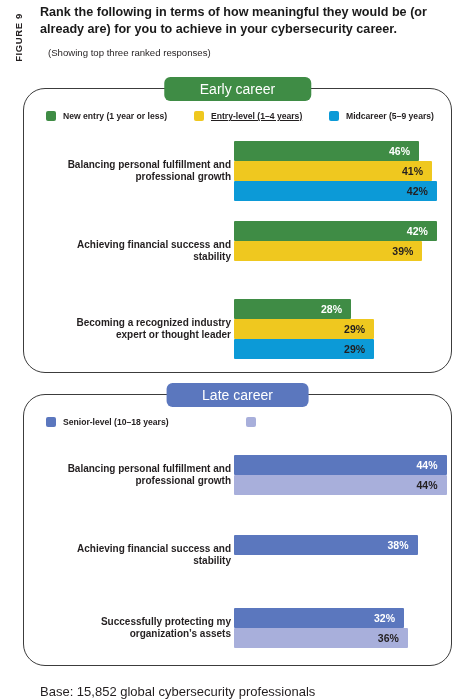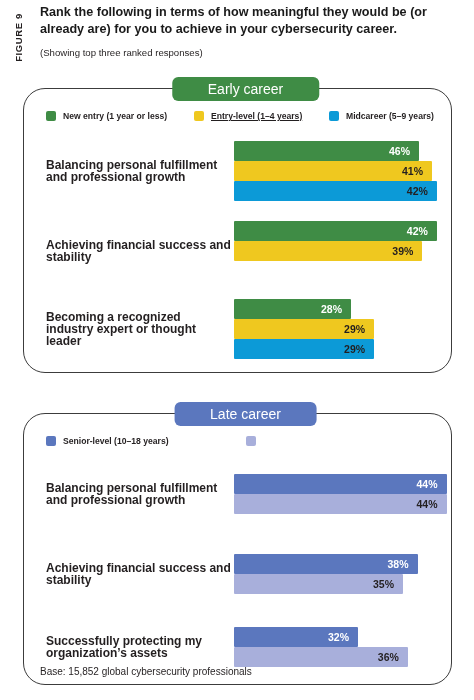--- a/index.html
+++ b/index.html
@@ -44,51 +44,50 @@
     font-size: 12.6px;
     font-weight: bold;
     line-height: 16.5px;
     color: #1a1a1a;
     margin: 0;
   }
   .subtitle {
     font-size: 9.6px;
     line-height: 13px;
     color: #231f20;
-    margin: 9px 0 0 0;
+    margin: 9px 0 0 8px;
   }
 
   
   .card {
     position: absolute;
     left: 23px;
     width: 429px;
     box-sizing: border-box;
     border: 1px solid #3c3c3c;
     border-radius: 22px;
     background: #ffffff;
   }
   #card-early { top: 88px; height: 285px; }
-  #card-late  { top: 413px; height: 272px; padding-left: 35px; }
+  #card-late  { top: 394px; height: 272px; padding-left: 35px; }
 
   .pill {
     position: absolute;
     top: -12px;
     left: 50%;
     transform: translateX(-50%);
     height: 24px;
     line-height: 24px;
     padding: 0 36px;
     border-radius: 6px;
     color: #ffffff;
     font-size: 14px;
     font-weight: 500;
     white-space: nowrap;
     text-align: center;
-    margin-left: 8px;
   }
 
   
   .legend {
     position: absolute;
     top: 22px;
     left: 0;
     width: 100%;
     height: 14px;
   }
@@ -115,26 +114,27 @@
   
   .group {
     position: absolute;
     left: 0;
     width: 100%;
   }
   .group-label {
     position: absolute;
     left: 22px;
     width: 185px;
-    font-size: 12px;
+    font-size: 10px;
     font-weight: bold;
     line-height: 12px;
     color: #231f20;
     top: 50%;
     transform: translateY(-50%);
+    text-align: right;
   }
   .bars {
     position: absolute;
     left: 210px;
     top: 0;
     right: 0;
   }
   .bar-row {
     position: relative;
     height: 20px;
@@ -157,22 +157,22 @@
     font-weight: bold;
     white-space: nowrap;
   }
   .val-light { color: #ffffff; }
   .val-dark  { color: #231f20; }
 
   
   .footnote {
     position: absolute;
     left: 40px;
-    top: 666px;
-    font-size: 10px;
+    top: 684px;
+    font-size: 13px;
     color: #231f20;
     white-space: nowrap;
   }
 </style>
 </head>
 <body>
 
 <div class="figure-label">FIGURE 9</div>
 
 <div class="header">
@@ -279,32 +279,27 @@
       </div>
     </div>
     <div class="group" style="top: 140px; height: 40px;">
       <div class="group-label">Achieving financial success and stability</div>
       <div class="bars">
         <div class="bar-row">
           <div class="bar" style="width: 183.54px; background: rgb(91, 119, 190);">
             <span class="bar-value val-light">38%</span>
           </div>
         </div>
-        <div class="bar-row">
-          <div class="bar" style="width: 169.05px; background: rgb(168, 175, 219);">
-            <span class="bar-value val-dark">35%</span>
-          </div>
-        </div>
       </div>
     </div>
     <div class="group" style="top: 213px; height: 40px;">
       <div class="group-label">Successfully protecting my organization’s assets</div>
       <div class="bars">
         <div class="bar-row">
-          <div class="bar" style="width: 124px; background: rgb(91, 119, 190);">
+          <div class="bar" style="width: 170px; background: rgb(91, 119, 190);">
             <span class="bar-value val-light">32%</span>
           </div>
         </div>
         <div class="bar-row">
           <div class="bar" style="width: 173.88px; background: rgb(168, 175, 219);">
             <span class="bar-value val-dark">36%</span>
           </div>
         </div>
       </div>
     </div>

